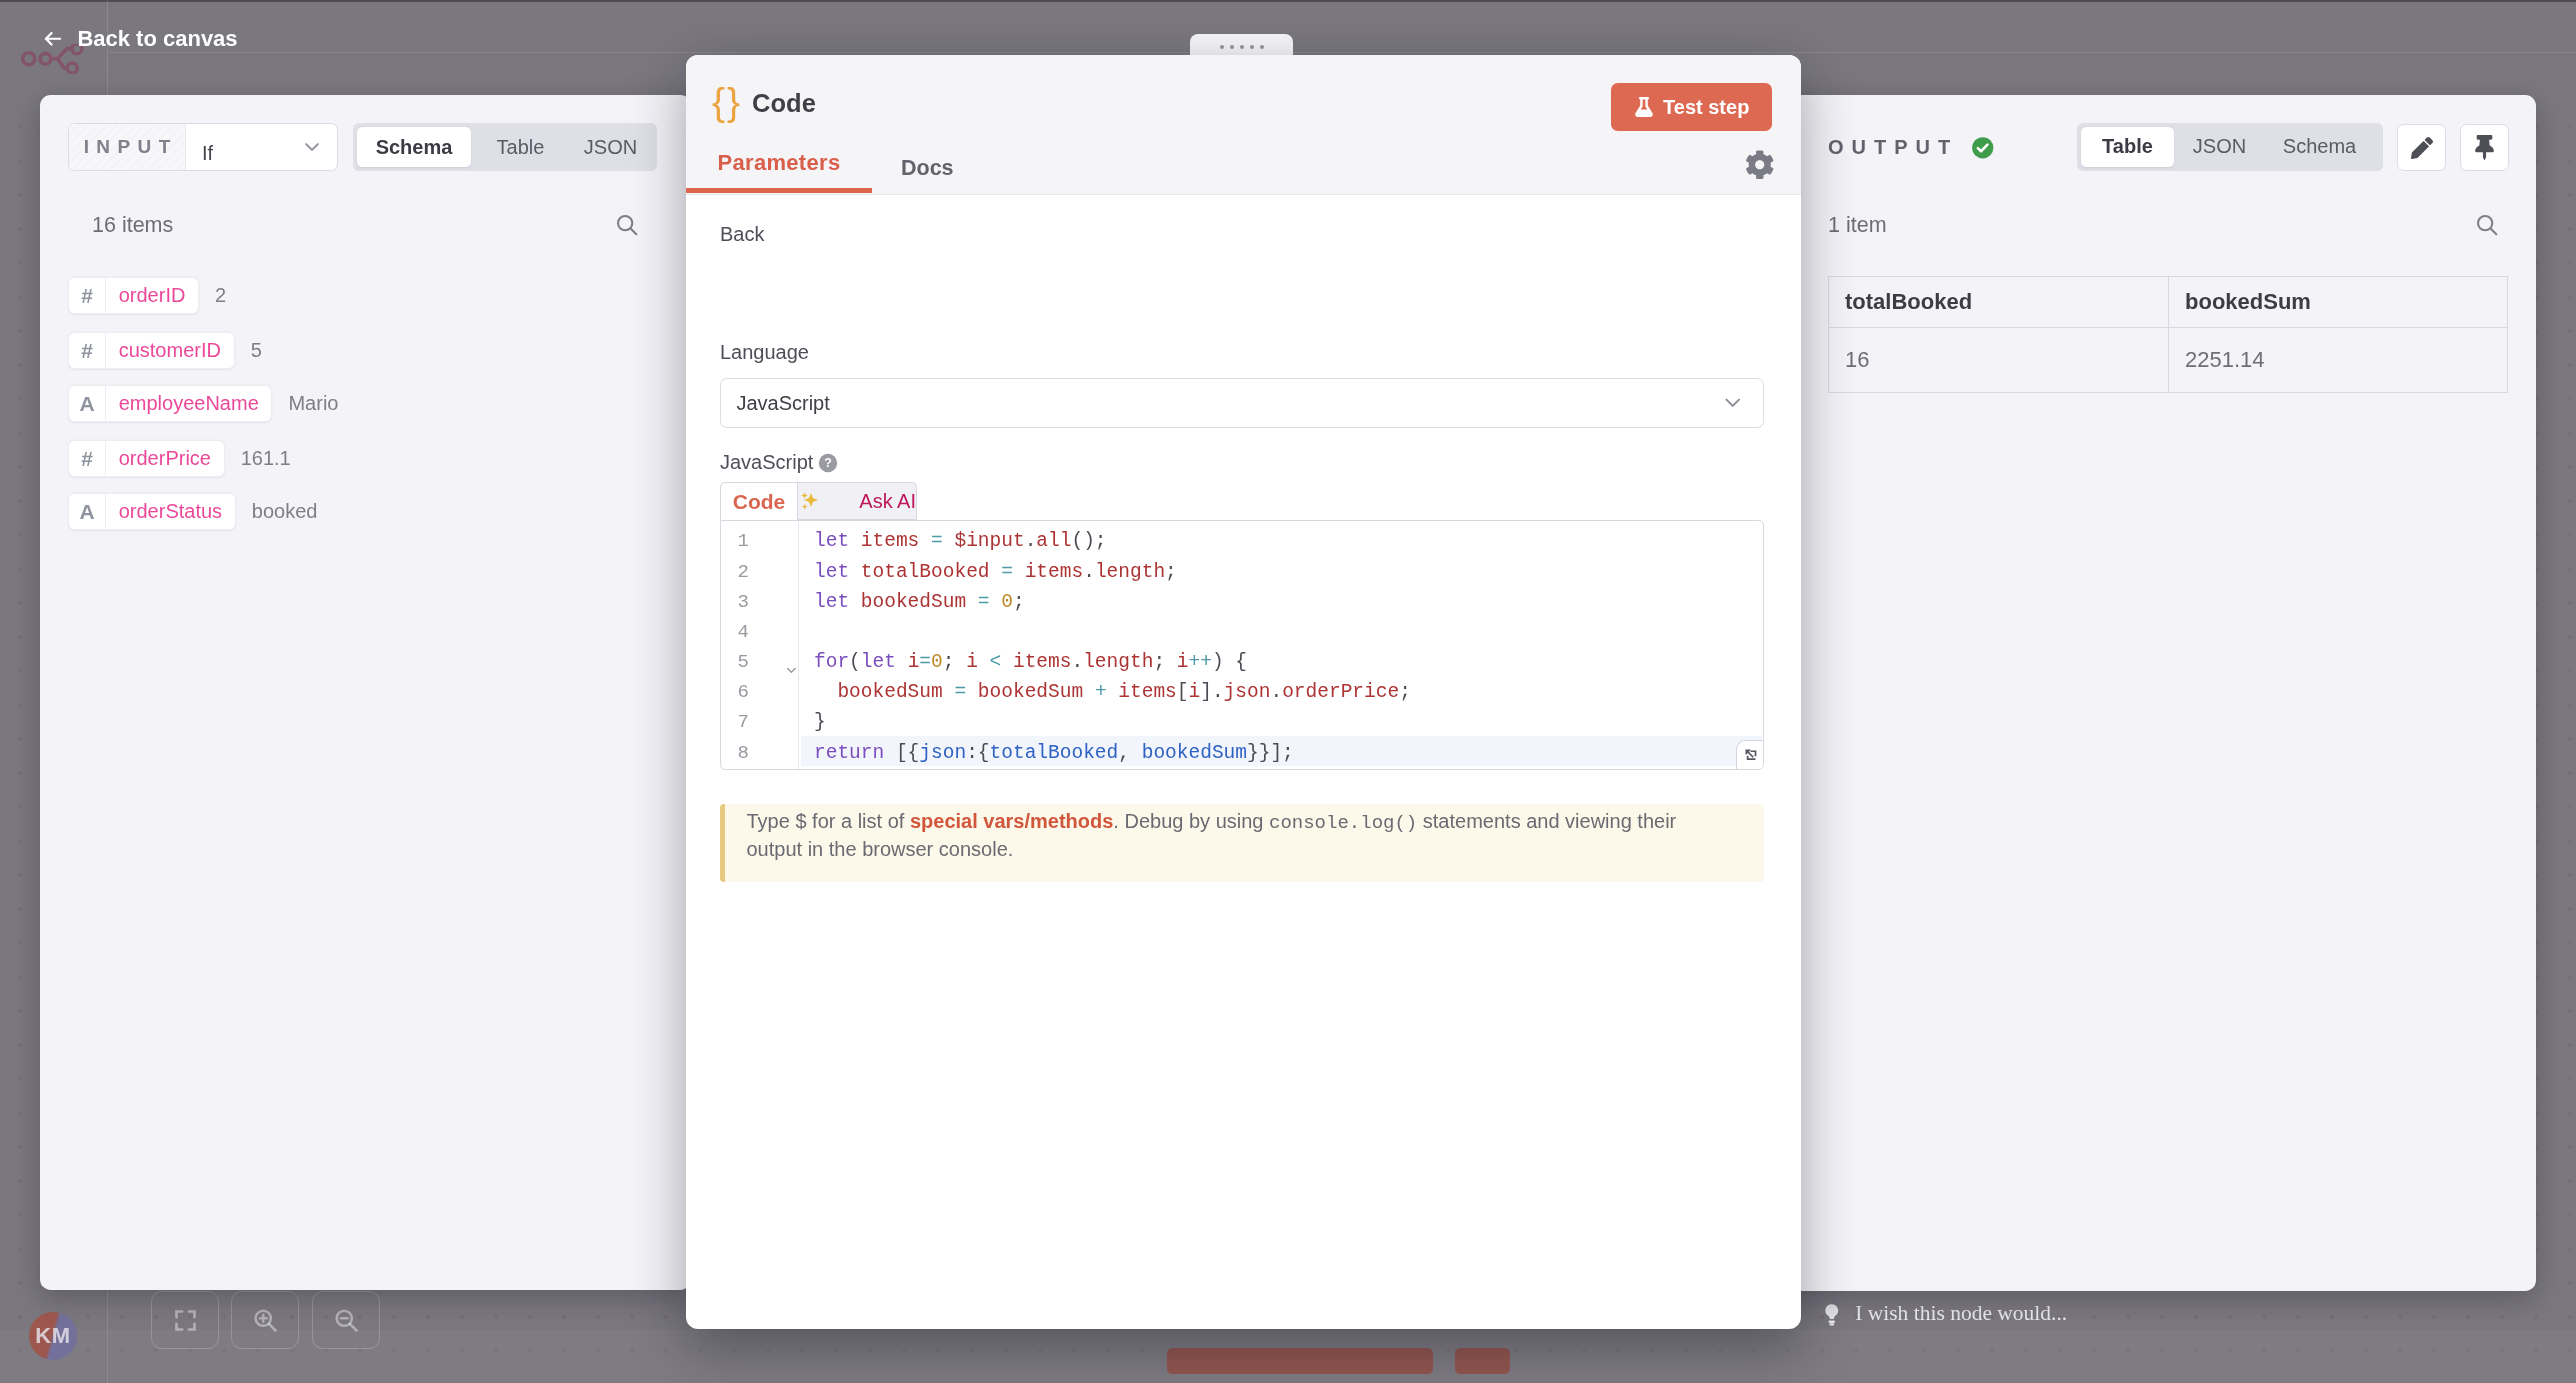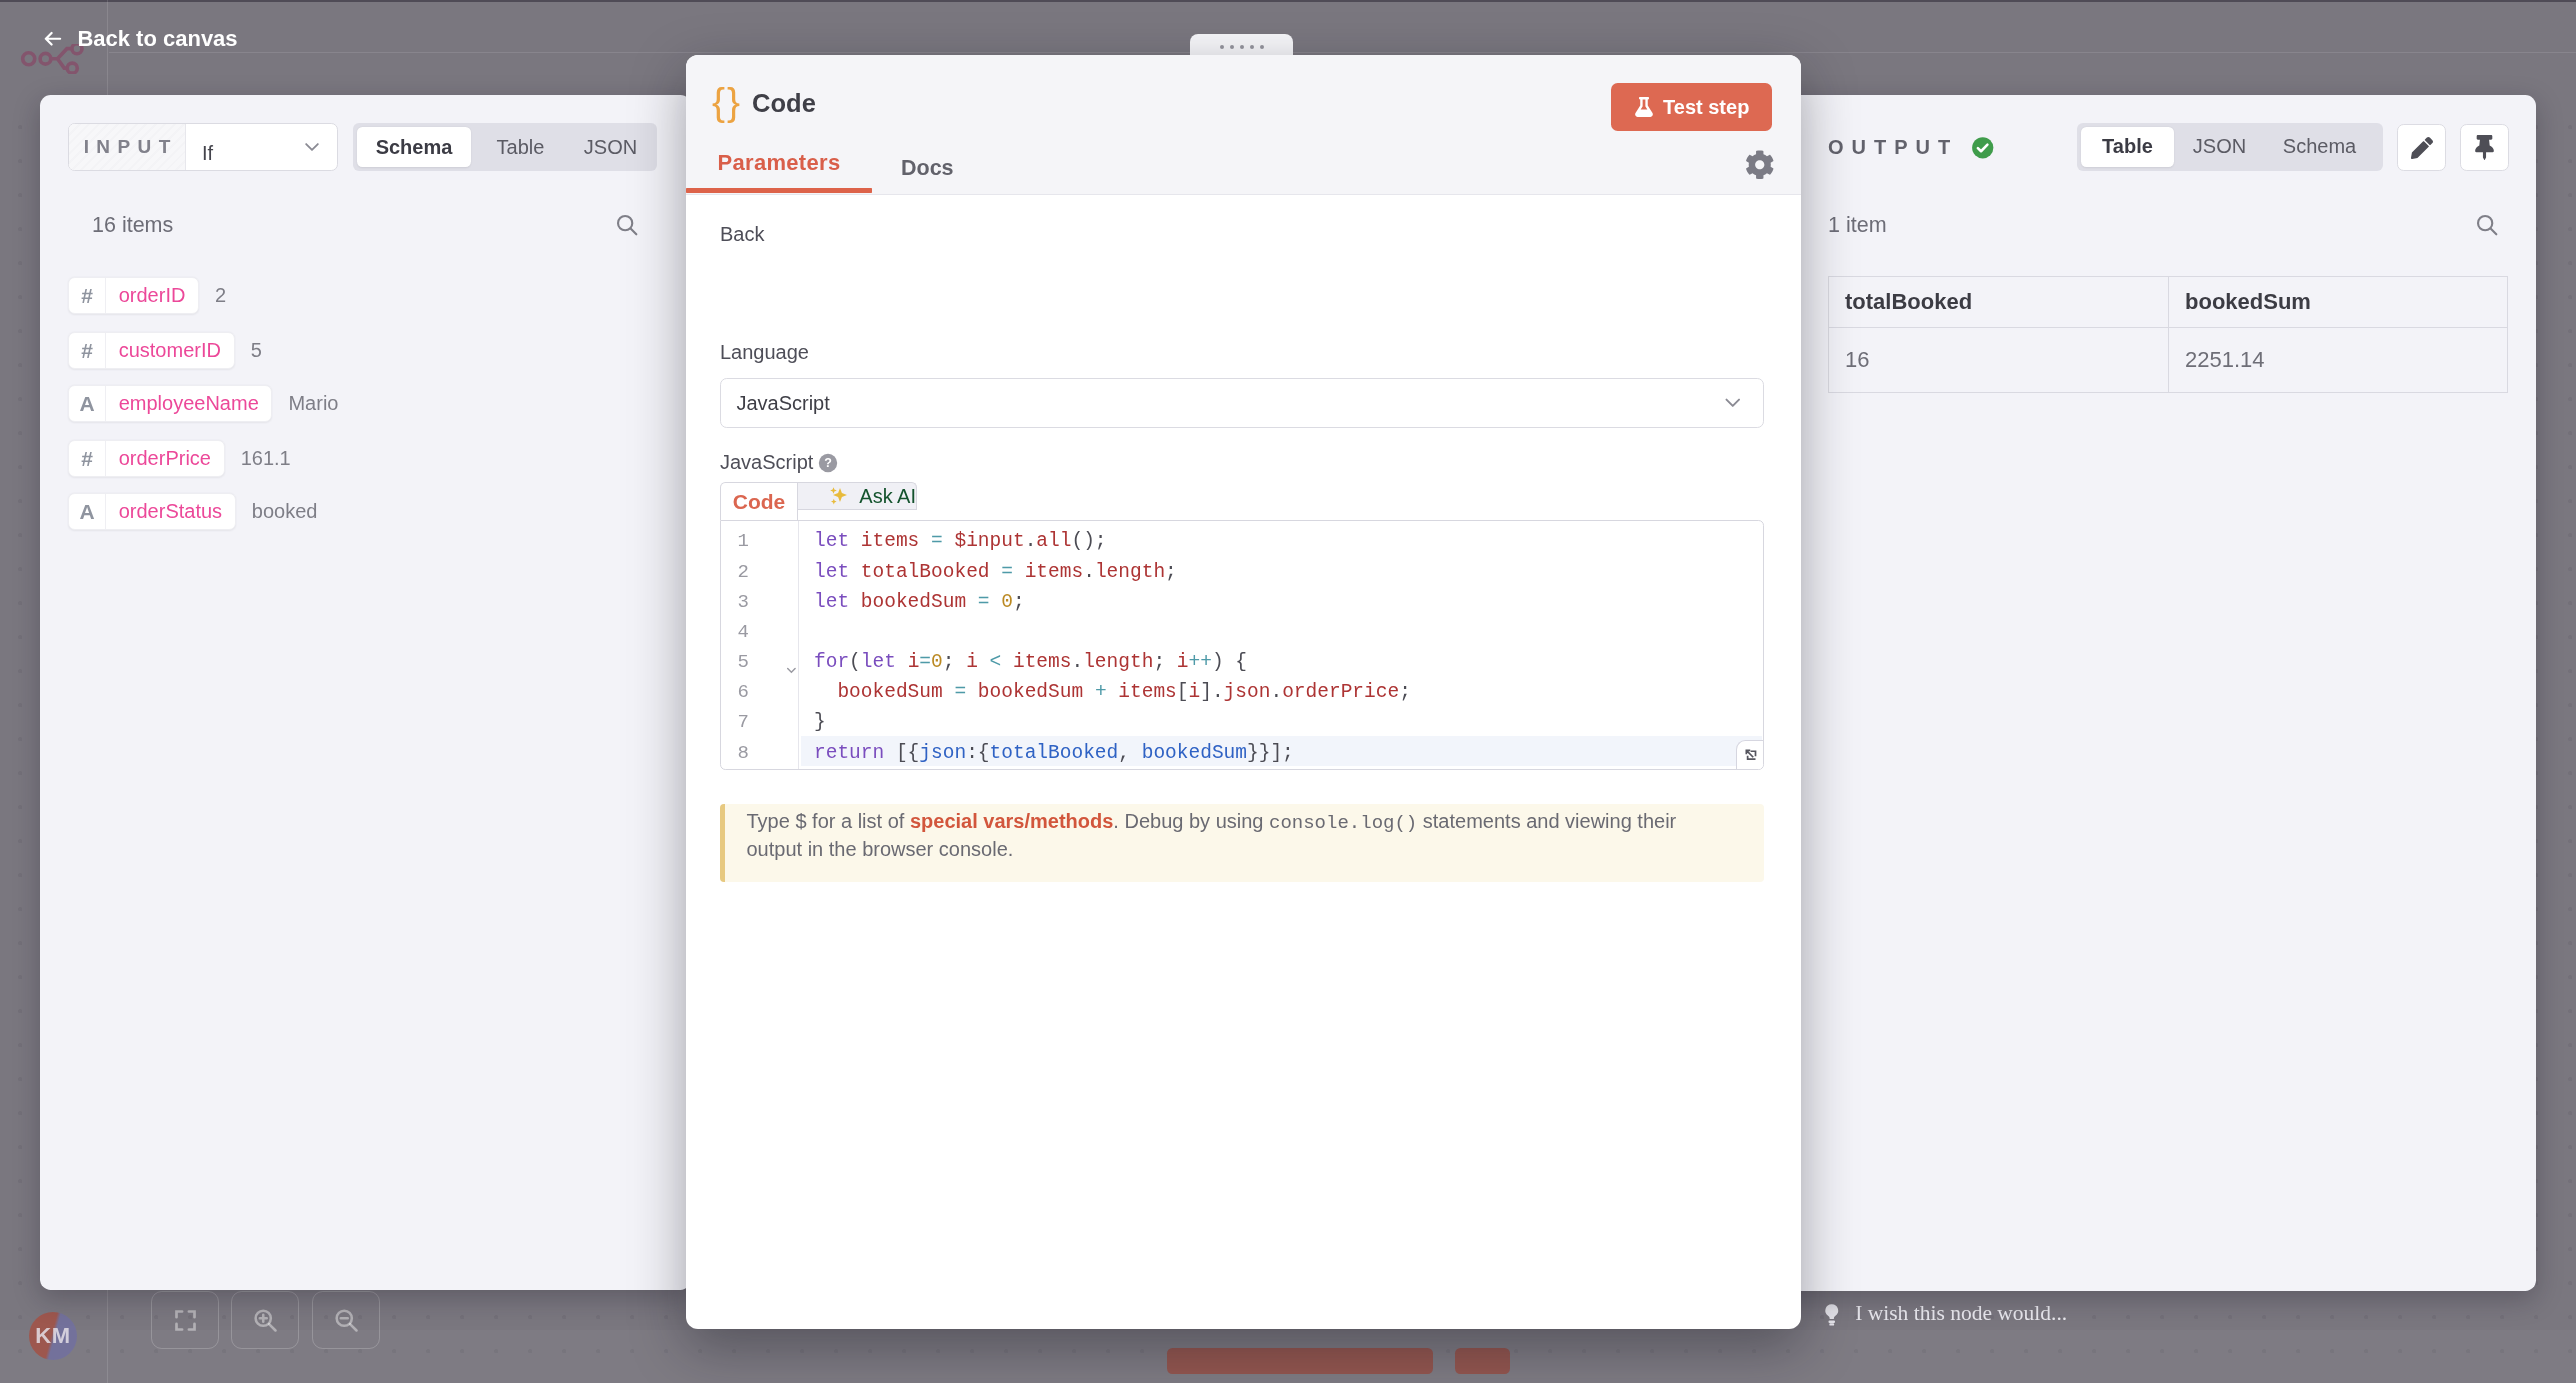--- a/index.html
+++ b/index.html
@@ -55,21 +55,21 @@
   .tab-par { position:absolute; left:0px; top:0; width:186px; text-align:center; font-size:22px; font-weight:700; color:#d95f4a; letter-spacing:0.3px; }
   .tab-docs { position:absolute; left:215px; top:0; width:54px; text-align:left; font-size:21.5px; font-weight:700; color:#62626b;margin-top:6px; }
   .tabline { position:absolute; left:0; top:133px; width:186px; height:4.7px; background:#dd634a; border-radius:0.7px; }
 
   .flabel { font-size:20px; color:#4e4e58; }
   .bigsel { position:absolute; left:34px; width:1044px; height:50px; }
   .bigsel .tx { padding-left:15.4px; font-size:20px; color:#3e3e46; flex:1; }
 
   
   .codetab { position:absolute; left:34px; top:427px; width:78px; height:38px; background:#fff; border:1.3px solid #d7d7df; border-bottom:none; border-radius:5.4px 0 0 0; display:flex; align-items:center; justify-content:center; font-size:21px; font-weight:700; color:#db6650; z-index:2; }
-  .askaitab { position:absolute; left:112px; top:427px; width:119px; height:28px; background:#f0f0f5; border:1.3px solid #d7d7df; border-left:none; border-radius:0 5.4px 0 0; display:flex; align-items:center; justify-content:flex-end; gap:8.7px; font-size:20px; color:#14532d; }
+  .askaitab { position:absolute; left:112px; top:427px; width:119px; height:38px; background:#f0f0f5; border:1.3px solid #d7d7df; border-left:none; border-radius:0 5.4px 0 0; display:flex; align-items:center; justify-content:space-between; gap:8.7px; font-size:20px; color:#be185d; }
   .editor { position:absolute; left:34px; top:465px; width:1044px; height:250px; background:#fff; border:1.3px solid #d7d7df; border-radius:0 5.4px 5.4px 5.4px; overflow:hidden; }
   .gutter { position:absolute; left:0; top:0; width:78px; height:100%; border-right:1.3px solid #e6e6ec; }
   .lnum { position:absolute; left:0px; width:28px; text-align:right; font-family:"Liberation Mono",monospace; font-size:19px; color:#9a9aa2; }
   .cline { position:absolute; left:93px; font-family:"Liberation Mono",monospace; font-size:19.5px; white-space:pre; color:#4c4c54; }
   .activeline { position:absolute; left:80px; right:1.3px; height:30px; background:#f2f5fb; }
   .kw { color:#7a4dbe; } .vr { color:#ad3434; } .op { color:#4e9aa8; } .num { color:#bb8a24; } .pr { color:#2f62c4; } .pu { color:#4c4c54; }
 
   .hint { position:absolute; left:34px; top:749px; width:1044px; height:78px; background:#fcf8ea; border-left:5.4px solid #e7c980; border-radius:4px; color:#6a6a72; font-size:20px; line-height:26px; padding:4px 0 0 21.5px; }
   .hint b { color:#d2563c; }
   .hint .mono { font-family:"Liberation Mono",monospace; font-size:19px; }

